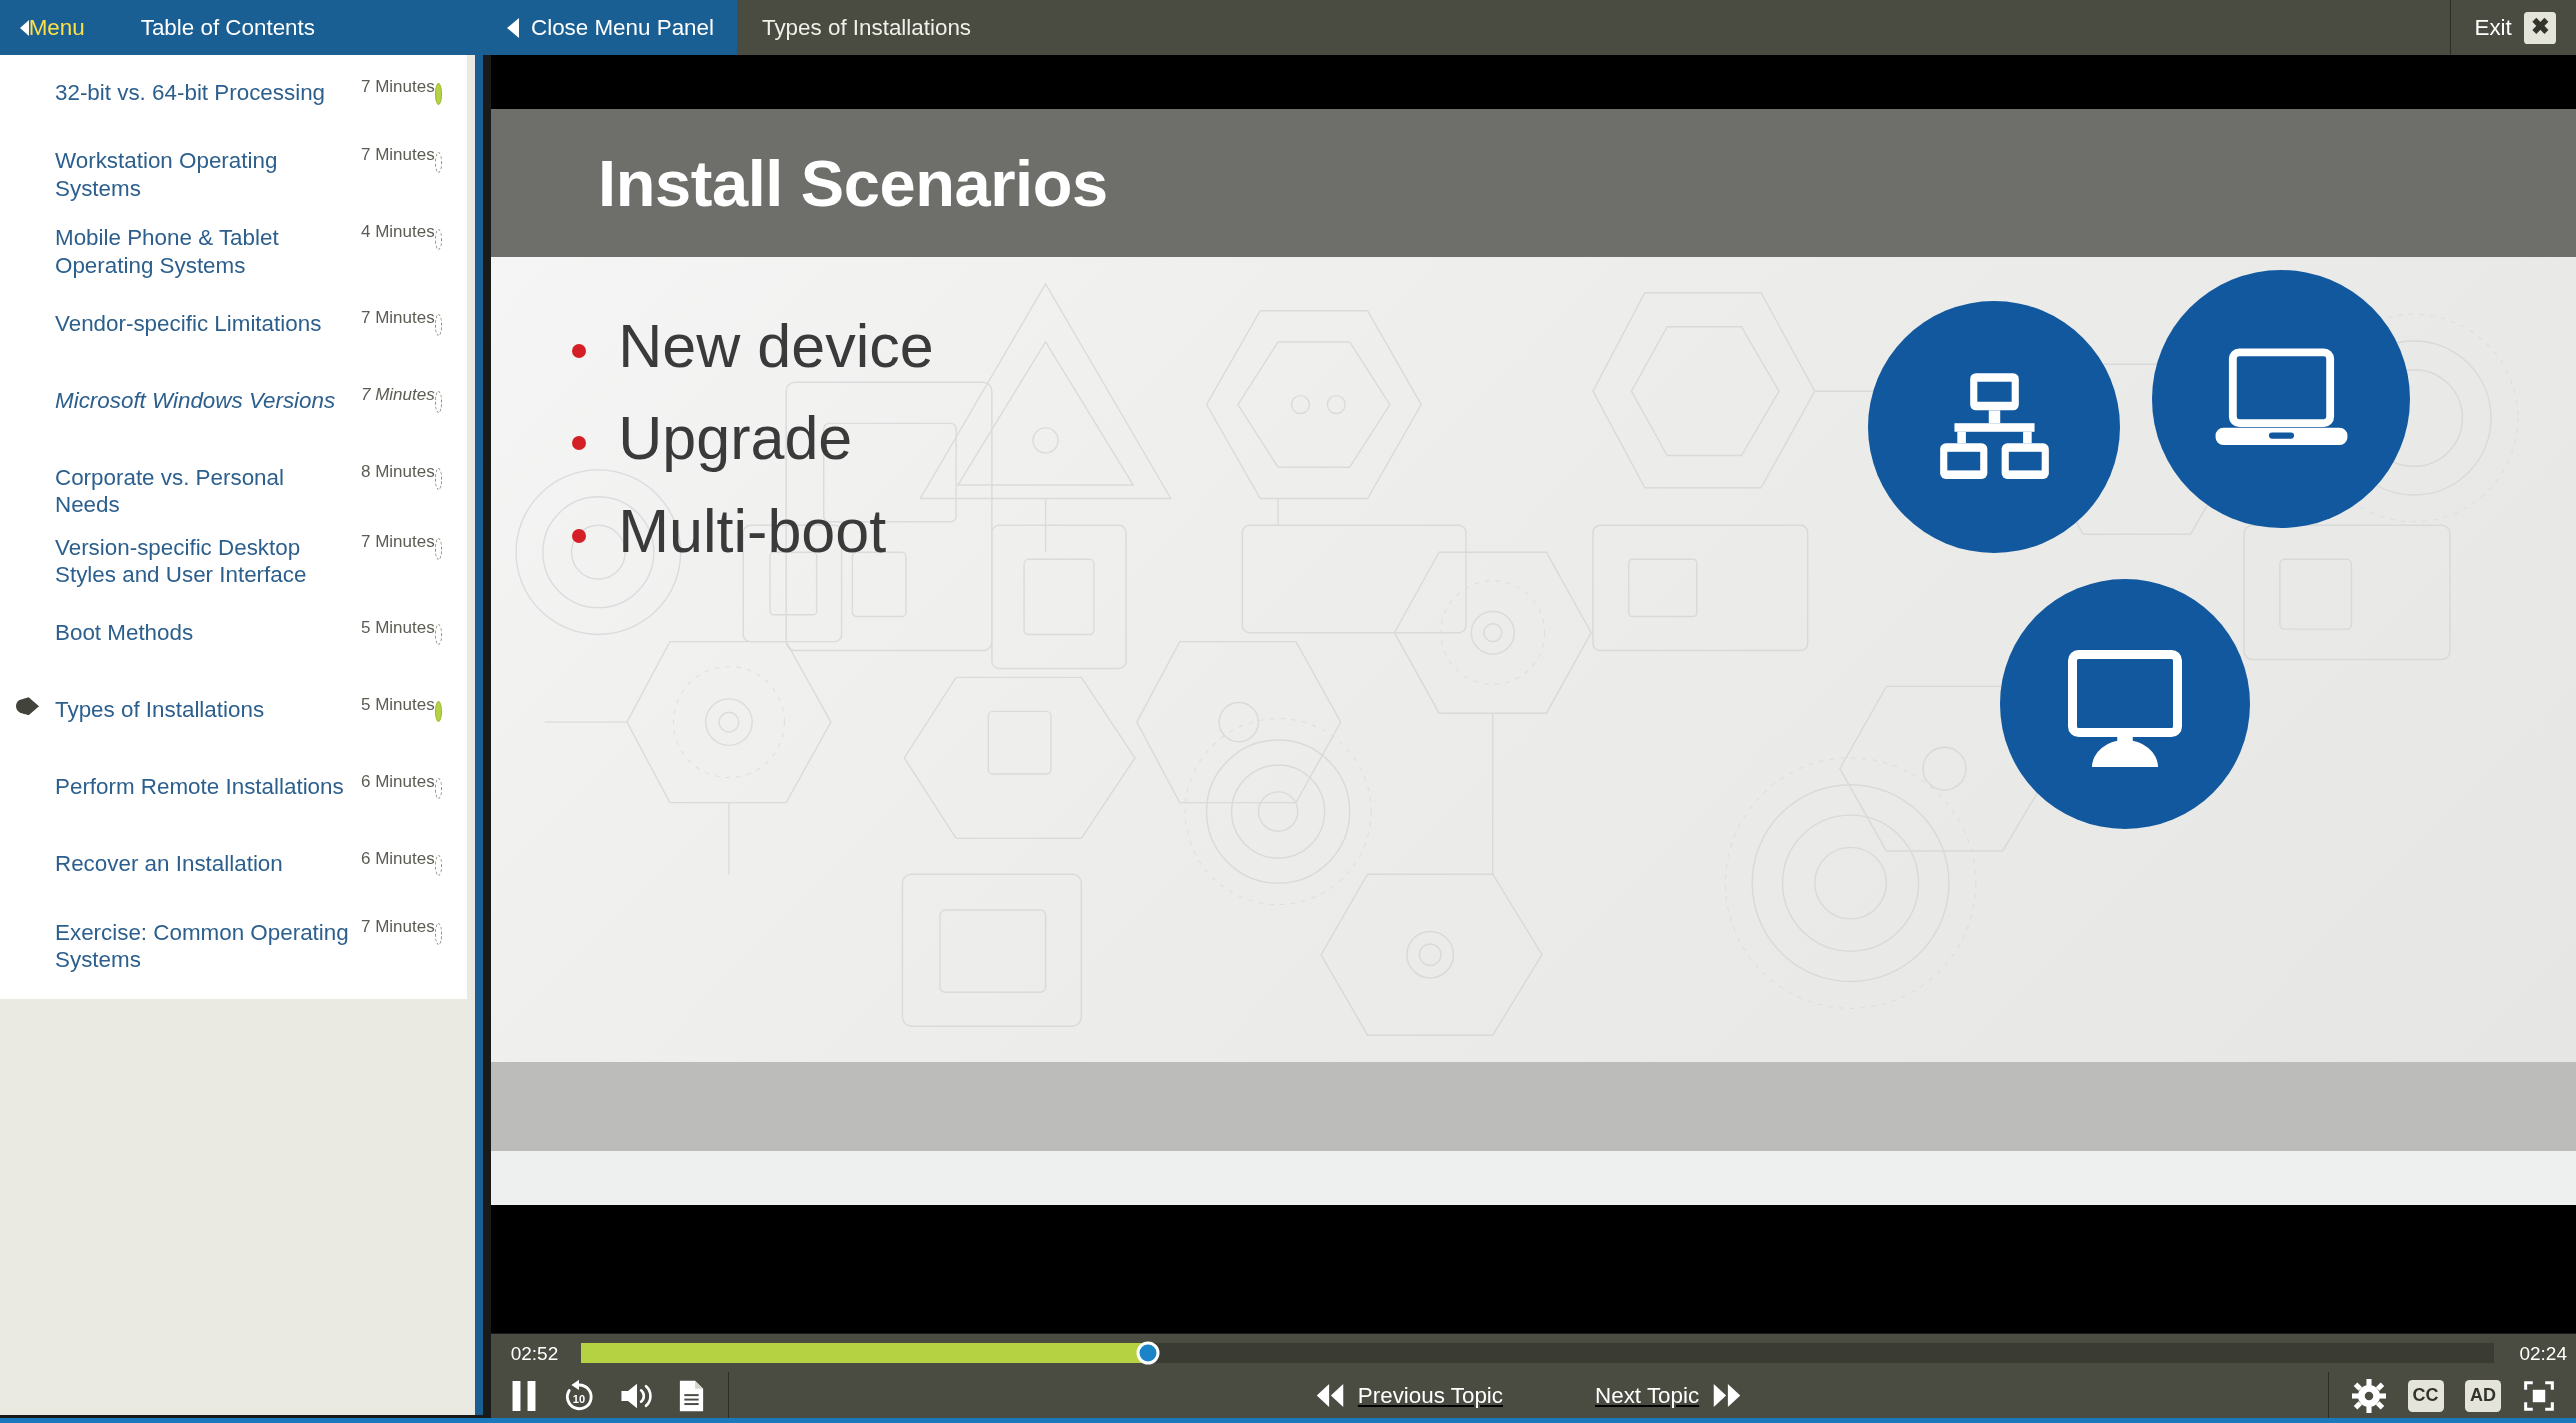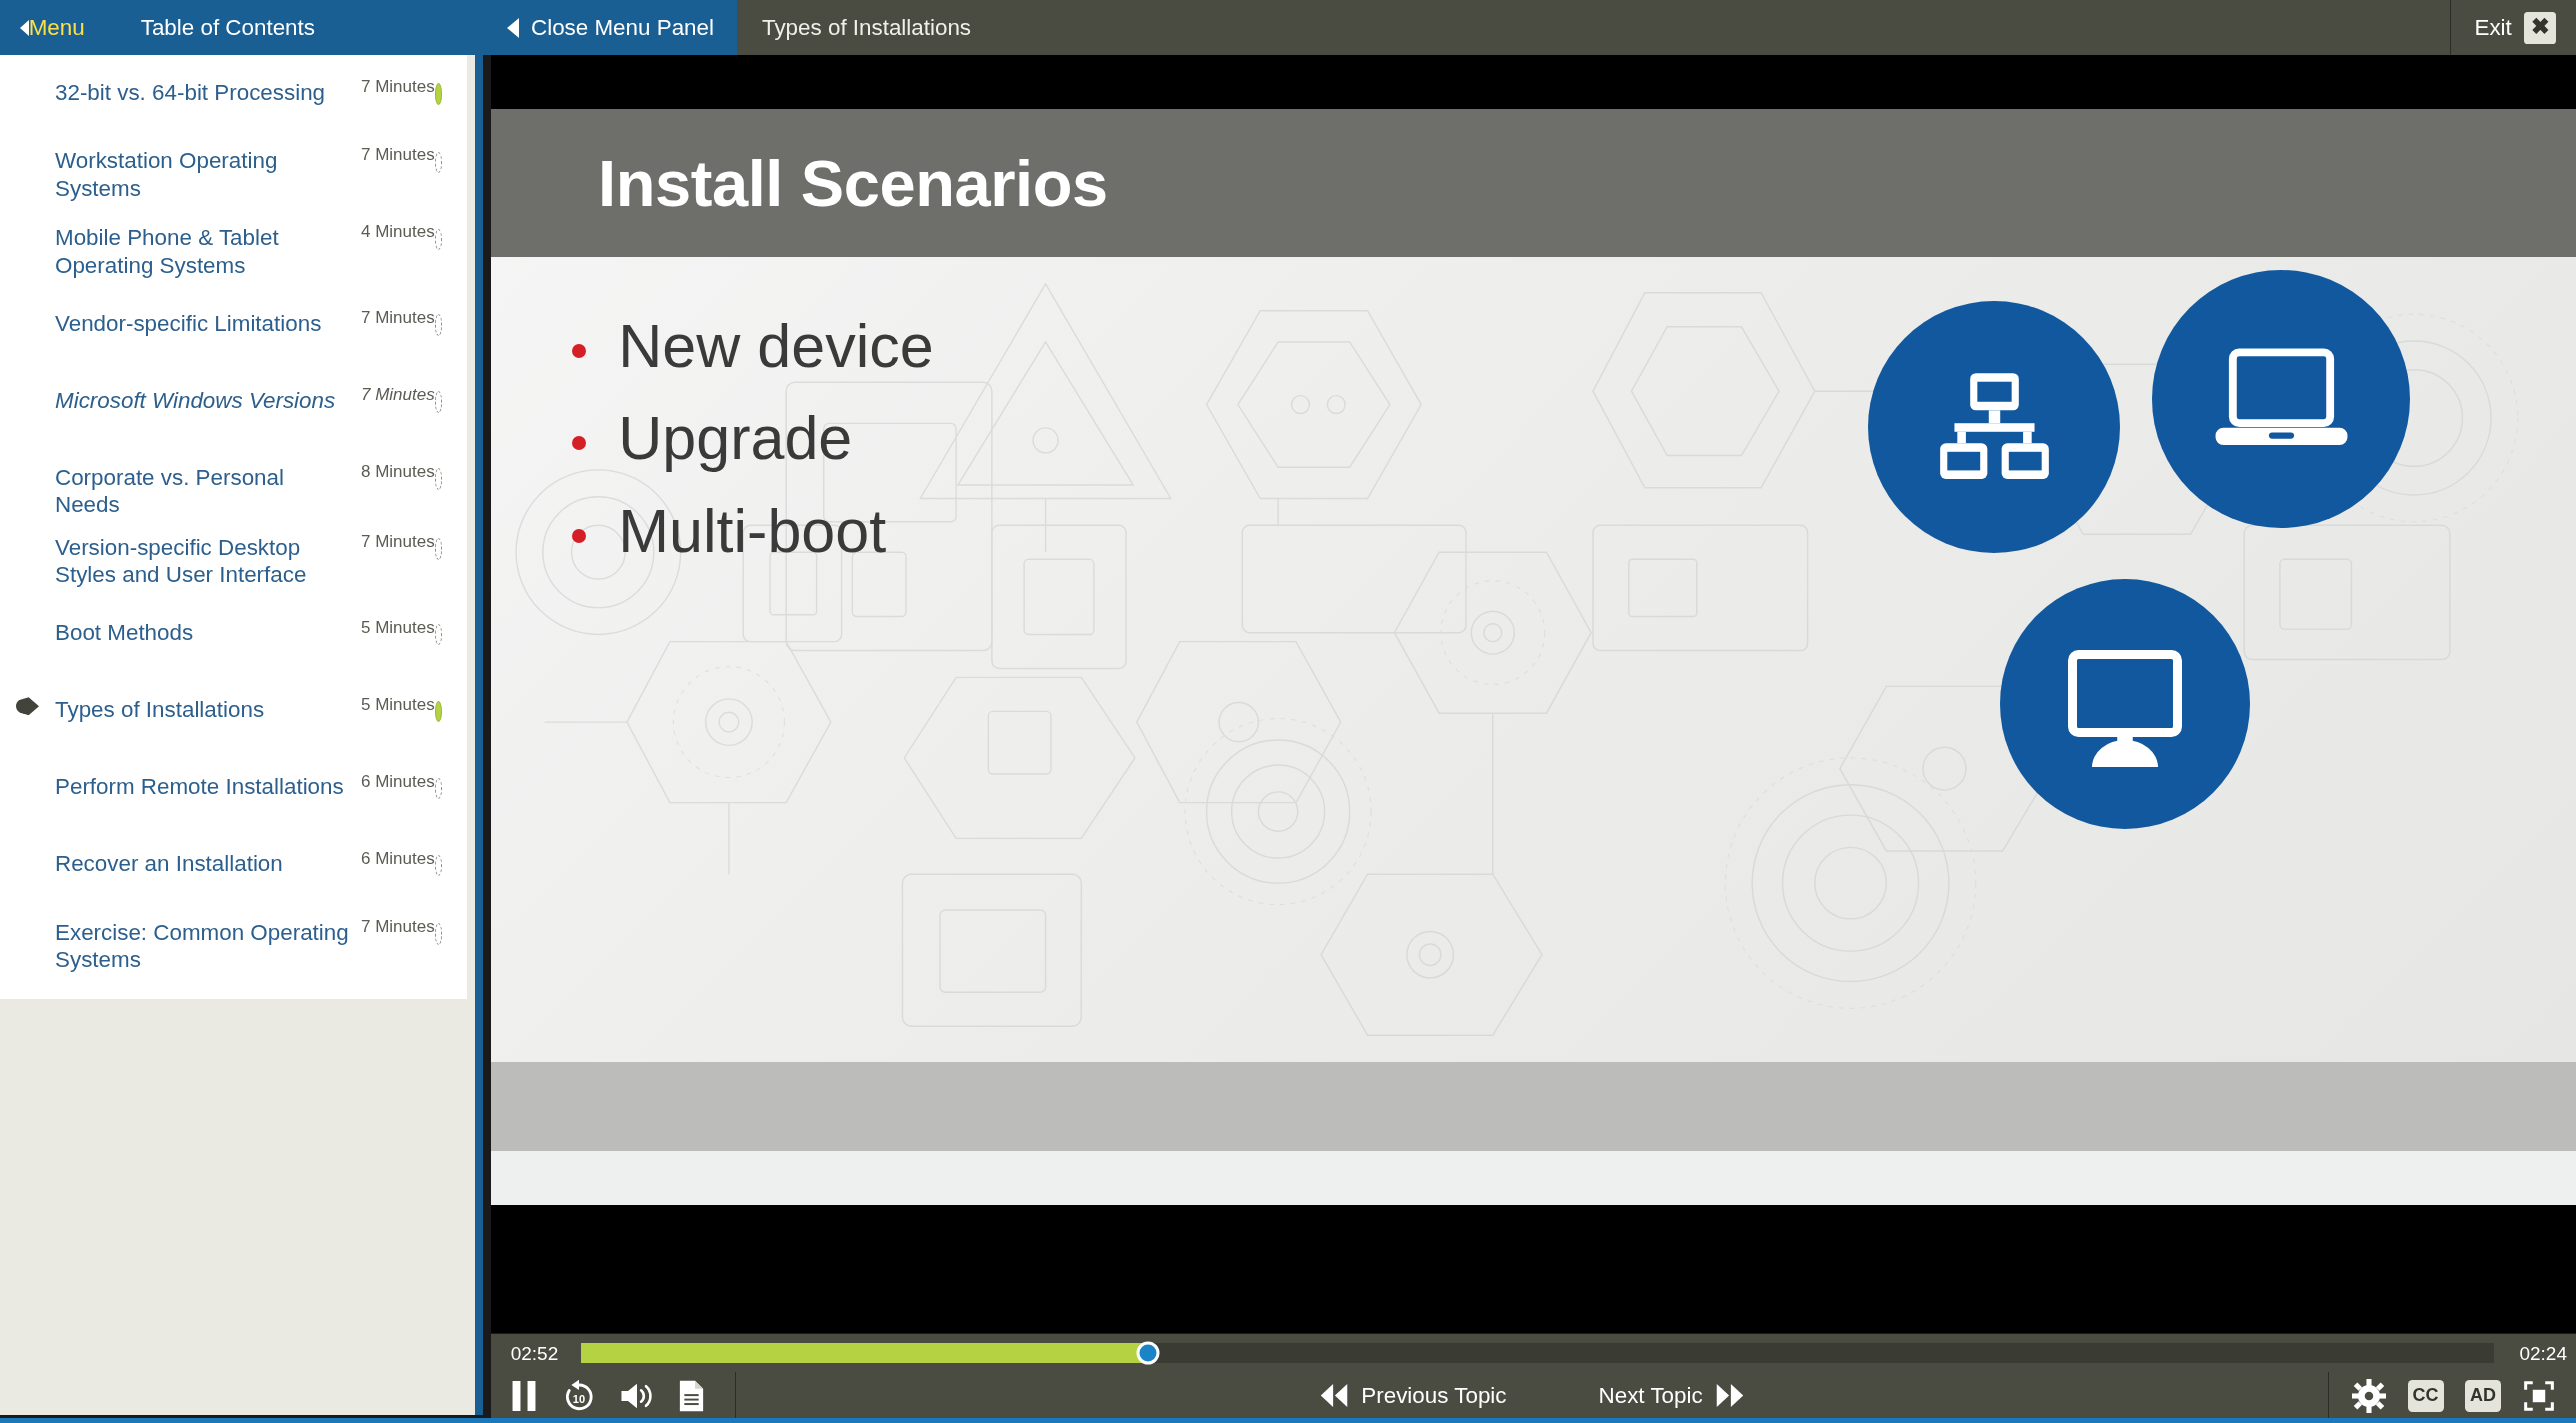--- a/index.html
+++ b/index.html
@@ -222,25 +222,25 @@
     cursor: pointer;
   }
   .btn-row {
     position: relative; height: 47px;
     display: flex; align-items: center;
   }
   .ctl-left {
     display: flex; align-items: center; gap: 23px;
     padding-left: 18px;
     border-right: 1.8px solid #2c2d26;
-    height: 47px; padding-right: 30px;
+    height: 47px; padding-right: 23px;
   }
   .ctl-center {
     flex: 1; display: flex; align-items: center;
-    justify-content: center; gap: 92px;
+    justify-content: center; gap: 92px; text-decoration: underline;
   }
   .nav-btn {
     display: flex; align-items: center; gap: 12.5px;
     color: #ffffff; font-size: 22.4px; cursor: pointer;
     white-space: nowrap;
   }
   .ctl-right {
     display: flex; align-items: center; gap: 21.5px;
     padding-right: 21.5px; padding-left: 23px;
     height: 47px;

